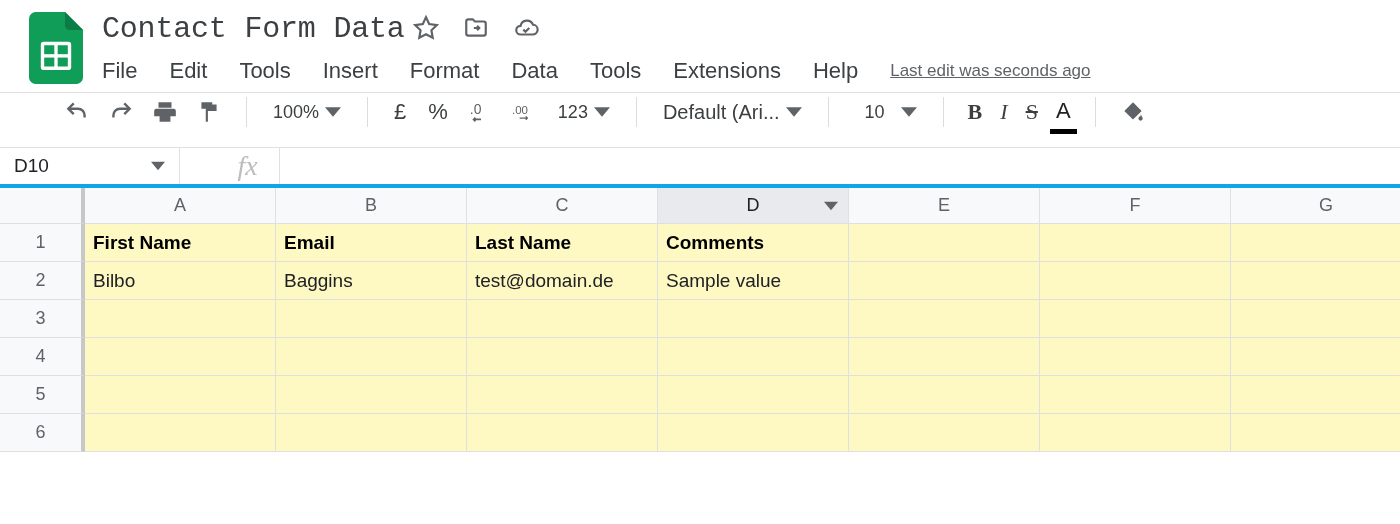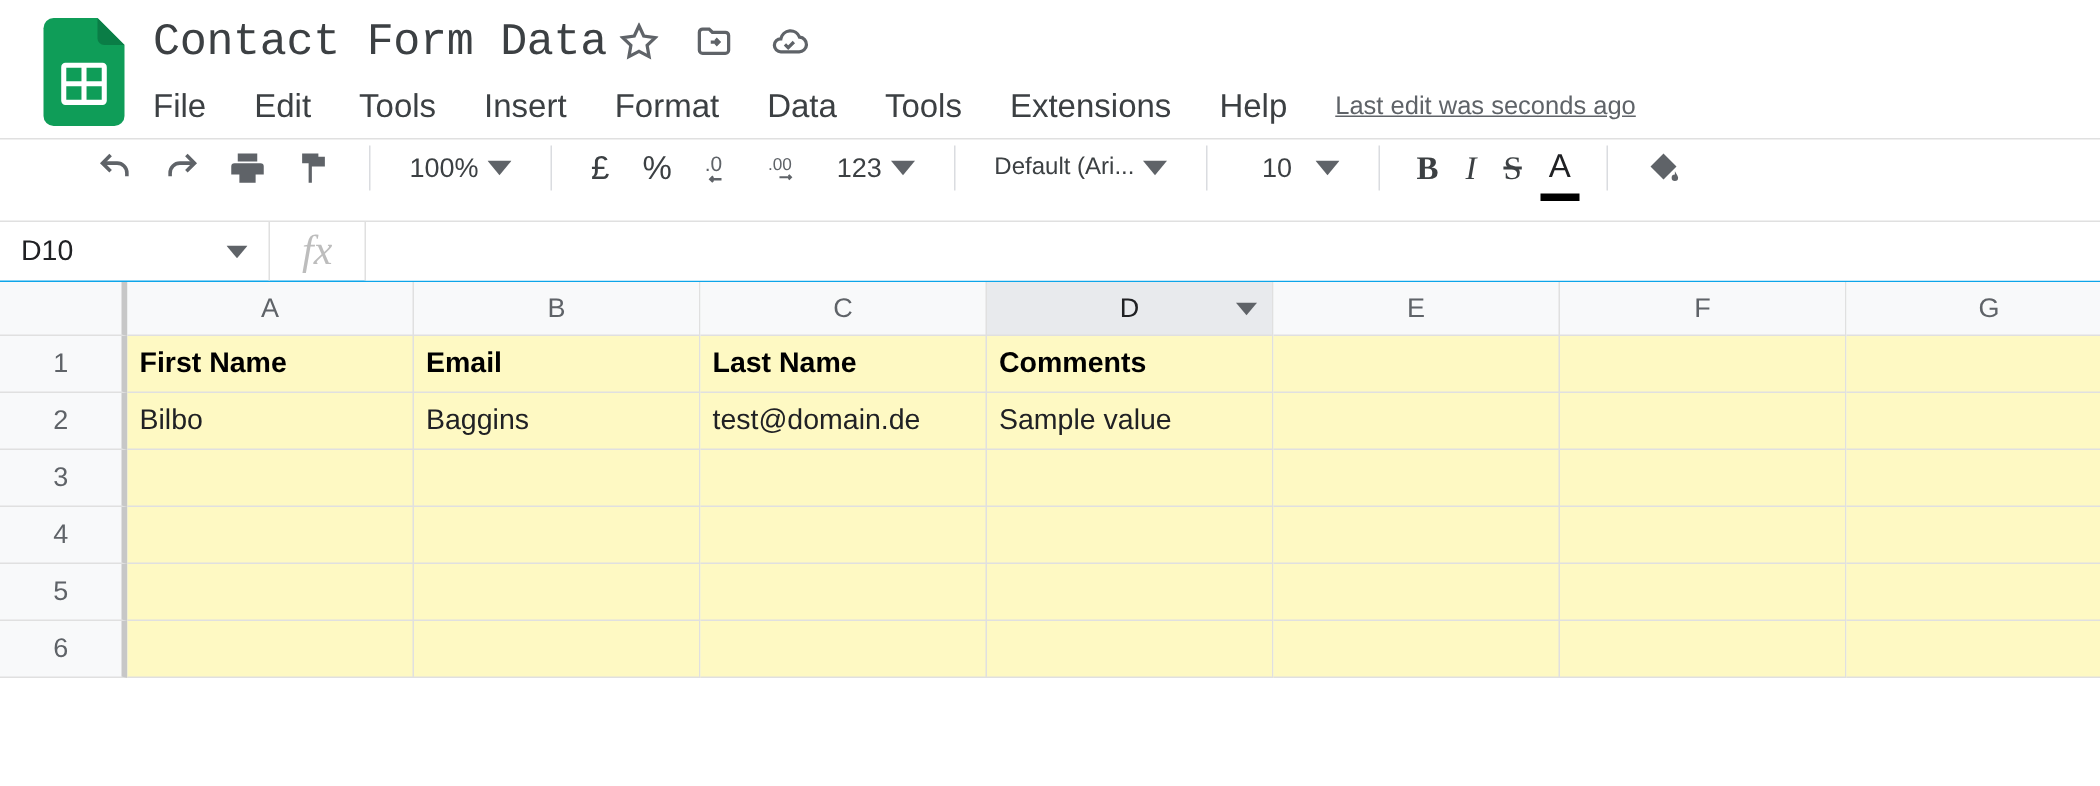--- a/index.html
+++ b/index.html
@@ -20,29 +20,29 @@
   .menu-item { cursor: pointer; }
   .last-edit { color: #5f6368; text-decoration: underline; cursor: pointer; font-size: 17px; }
 
   
   .toolbar { display: flex; align-items: center; height: 56px; border-top: 1px solid #e0e0e0; border-bottom: 1px solid #e0e0e0; padding: 0 18px 16px 60px; gap: 10px; color: #5f6368; }
   .tb-btn { display: inline-flex; align-items: center; justify-content: center; height: 36px; cursor: pointer; padding: 0 4px;}
   .tb-btn svg { width: 26px; height: 26px; }
   .tb-sep { width: 1px; height: 30px; background: #dadce0; margin: 0 10px; }
   .tb-text { font-size: 18px; color: #3c4043; display: inline-flex; align-items: center; gap: 6px; padding: 0 6px; }
   .tb-text svg { width: 16px; height: 16px; }
-  .tb-font { font-size: 16px; max-width: 150px; overflow: hidden; white-space: nowrap; text-overflow: ellipsis; }
+  .tb-font { font-size: 20px; max-width: 150px; overflow: hidden; white-space: nowrap; text-overflow: ellipsis; }
   .tb-bold { font-weight: 700; font-size: 22px; font-family: "Times New Roman", serif; color:#3c4043;}
   .tb-italic { font-style: italic; font-family: "Times New Roman", serif; font-size: 22px; color:#3c4043;}
   .tb-strike { text-decoration: line-through; font-size: 22px; color:#3c4043; font-family: "Times New Roman", serif;}
   .tb-colorA { position: relative; font-size: 22px; padding-bottom: 2px; color:#202124;}
   .tb-colorA::after { content:''; position:absolute; left:-2px; right:-2px; bottom:-4px; height:5px; background:#000; }
 
   
-  .fx-bar { display: flex; align-items: flex-end; height: 40px; border-bottom: 1px solid #0ea5e9; }
+  .fx-bar { display: flex; align-items: flex-end; height: 40px; border-bottom: 4px solid #0ea5e9; gap: 36px; }
   .name-box { width: 180px; display: flex; align-items: center; justify-content: space-between; padding: 0 14px; font-size: 19px; border-right: 1px solid #e0e0e0; height: 100%; }
   .name-box svg { width: 14px; height: 14px; }
   .fx-label { width: 64px; text-align: center; font-family: "Times New Roman", serif; font-style: italic; font-size: 28px; color: #bdbdbd; border-right: 1px solid #e0e0e0; height:100%; display:flex; align-items:center; justify-content:center;}
   .fx-input { flex: 1; height: 100%; padding: 0 10px; border:none; outline:none; font-size:18px; }
 
   
   .grid { display: grid; grid-template-columns: 85px repeat(7, 191px); font-size: 19px; }
   .ch, .rh, .corner, .cell { border-right: 1px solid #e0e0e0; border-bottom: 1px solid #e0e0e0; display:flex; align-items:center; }
   .corner { height: 36px; background: #f8f9fa; }
   .ch { height: 36px; background: #f8f9fa; justify-content: center; color:#5f6368; font-size:18px; position:relative;}

